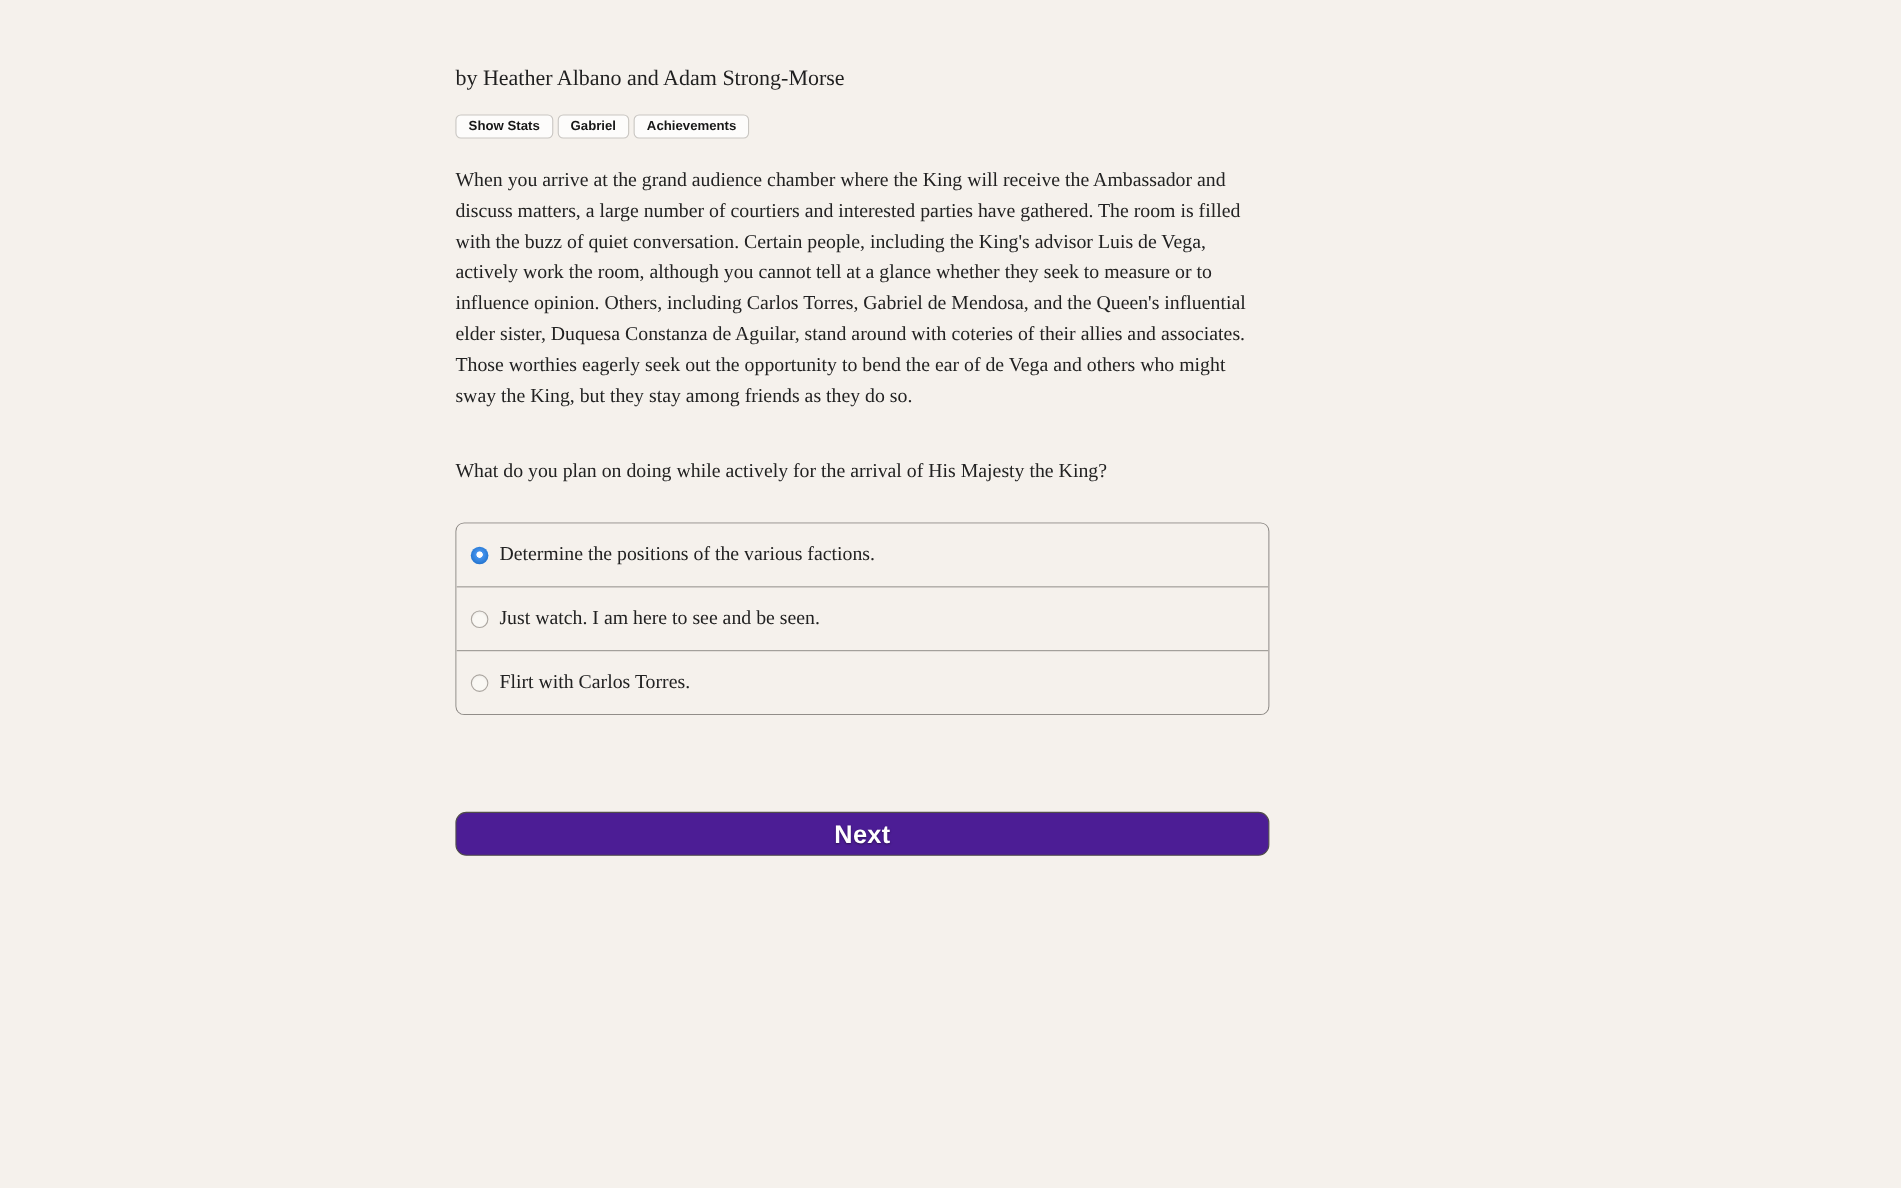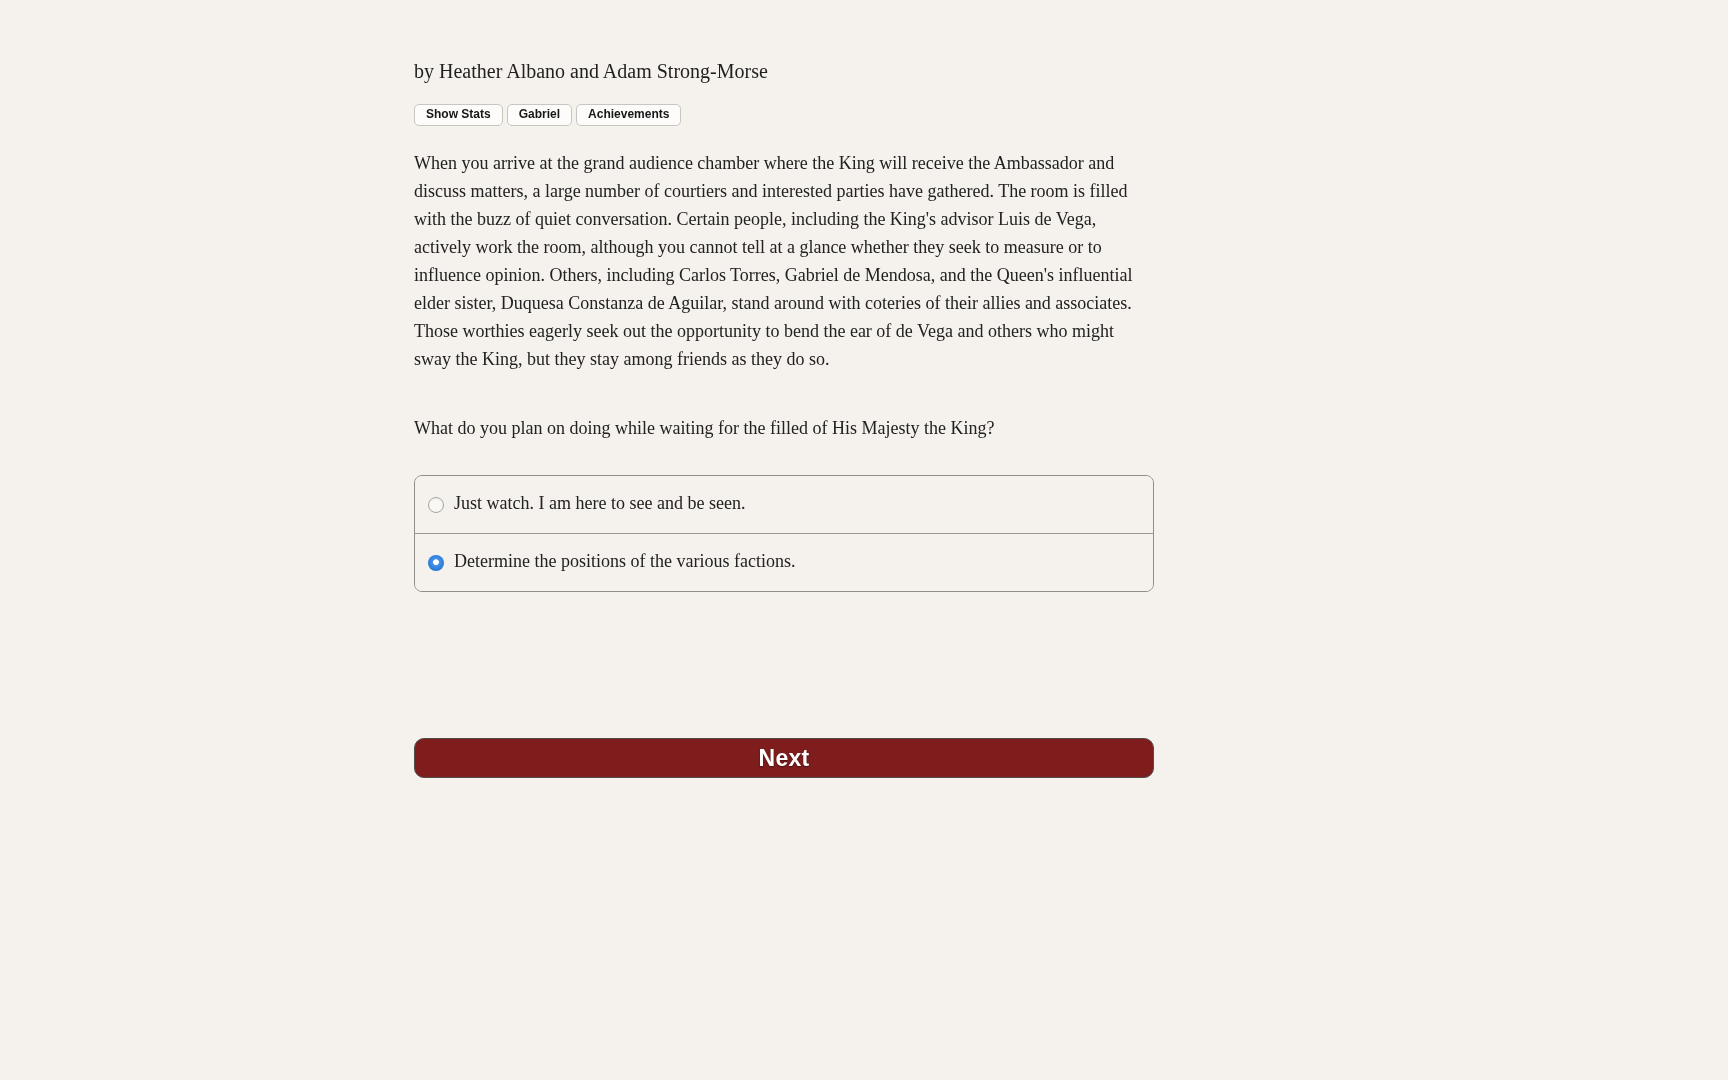--- a/index.html
+++ b/index.html
@@ -95,21 +95,21 @@
     box-shadow: none;
   }
   .option-label {
     font-size: 18px;
     color: #222222;
     padding-bottom: 2px;
   }
   .next-button {
     position: absolute; left: 0; top: 738px;
     width: 740px; height: 40px;
-    background: #7f1d1d;
+    background: #4c1d95;
     border: 1px solid #504d4b;
     border-radius: 10px;
     box-sizing: border-box;
     display: flex; align-items: center; justify-content: center;
     cursor: pointer;
   }
   .next-button span {
     font-family: "Liberation Sans", sans-serif;
     font-size: 23px; font-weight: 700;
     color: #ffffff;
@@ -127,30 +127,34 @@
     <div class="byline">by Heather Albano and Adam Strong-Morse</div>
 
     <div class="toolbar">
       <button class="tb-btn">Show Stats</button>
       <button class="tb-btn">Gabriel</button>
       <button class="tb-btn">Achievements</button>
     </div>
 
     <div class="story-paragraph">When you arrive at the grand audience chamber where the King will receive the Ambassador and discuss matters, a large number of courtiers and interested parties have gathered. The room is filled with the buzz of quiet conversation. Certain people, including the King's advisor Luis de Vega, actively work the room, although you cannot tell at a glance whether they seek to measure or to influence opinion. Others, including Carlos Torres, Gabriel de Mendosa, and the Queen's influential elder sister, Duquesa Constanza de Aguilar, stand around with coteries of their allies and associates. Those worthies eagerly seek out the opportunity to bend the ear of de Vega and others who might sway the King, but they stay among friends as they do so.</div>
 
-    <div class="story-question">What do you plan on doing while waiting for the filled of His Majesty the King?</div>
+    <div class="story-question">What do you plan on doing while actively for the arrival of His Majesty the King?</div>
 
     <div class="options-box">
+      <div class="option-row">
+        <span class="radio checked"></span>
+        <span class="option-label">Determine the positions of the various factions.</span>
+      </div>
       <div class="option-row">
         <span class="radio"></span>
         <span class="option-label">Just watch. I am here to see and be seen.</span>
       </div>
       <div class="option-row">
-        <span class="radio checked"></span>
-        <span class="option-label">Determine the positions of the various factions.</span>
+        <span class="radio"></span>
+        <span class="option-label">Flirt with Carlos Torres.</span>
       </div>
     </div>
 
     <div class="next-button">
       <span>Next</span>
     </div>
 
   </div>
 </div>
 

